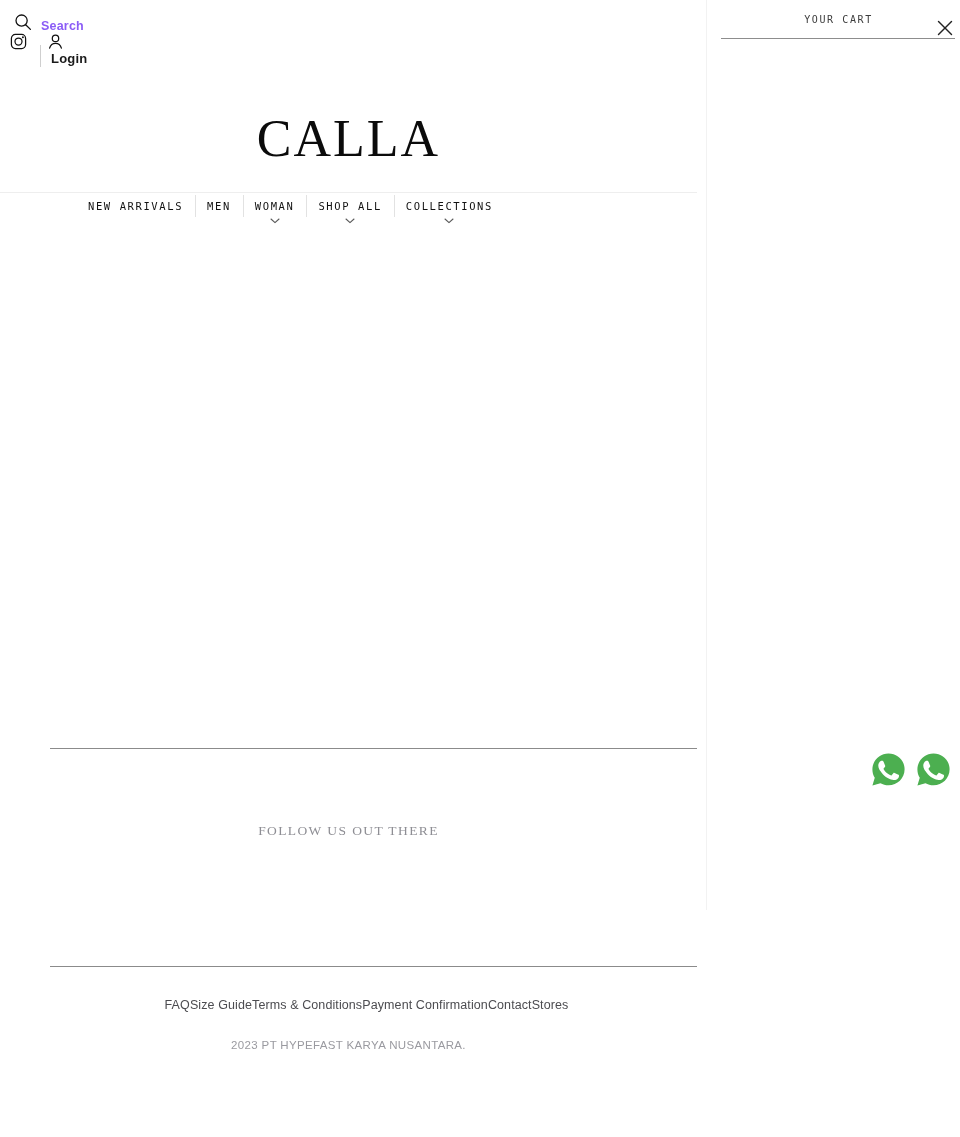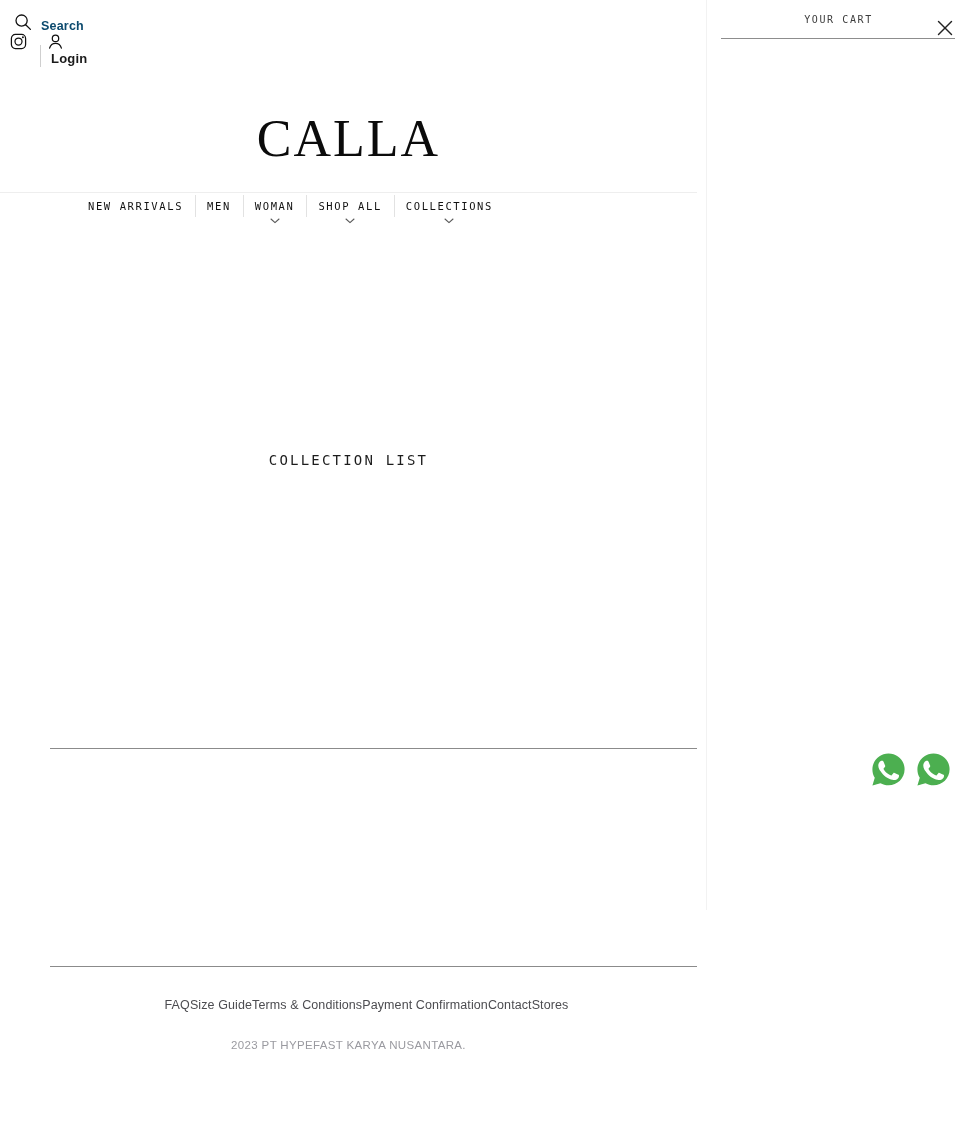--- a/index.html
+++ b/index.html
@@ -41,21 +41,21 @@
     position: absolute;
     left: 14px; top: 13px;
     width: 18px; height: 18px;
     cursor: pointer;
   }
   .search-label {
     position: absolute;
     left: 41px; top: 19px;
     font-size: 12.5px;
     font-weight: 700;
-    color: #0c4a6e;
+    color: #8b5cf6;
     letter-spacing: .2px;
     cursor: pointer;
   }
   .ig-icon-wrap {
     position: absolute;
     left: 10px; top: 33px;
     width: 17px; height: 17px;
     cursor: pointer;
   }
   .account-icon-wrap {
@@ -321,24 +321,24 @@
         <span class="nav-caret">
           <svg width="10" height="8" viewBox="0 0 10 8" fill="none">
             <path d="M1 2l4 3.6L9 2" stroke="#5a5a5a" stroke-width="1.1" stroke-linecap="round" stroke-linejoin="round"></path>
           </svg>
         </span>
       </div>
 
 
     </nav>
 
-    <div id="collection-list-heading">COLLECTION LIST</div>
 
     <div class="page-divider" id="divider-top"></div>
 
+    <div id="follow-us-heading">FOLLOW US OUT THERE</div>
 
     <div class="page-divider" id="divider-bottom"></div>
 
     <div id="footer-links">
       <span class="footer-link">FAQ</span>
       <span class="footer-link">Size Guide</span>
       <span class="footer-link">Terms &amp; Conditions</span>
       <span class="footer-link">Payment Confirmation</span>
       <span class="footer-link">Contact</span>
       <span class="footer-link">Stores</span>

